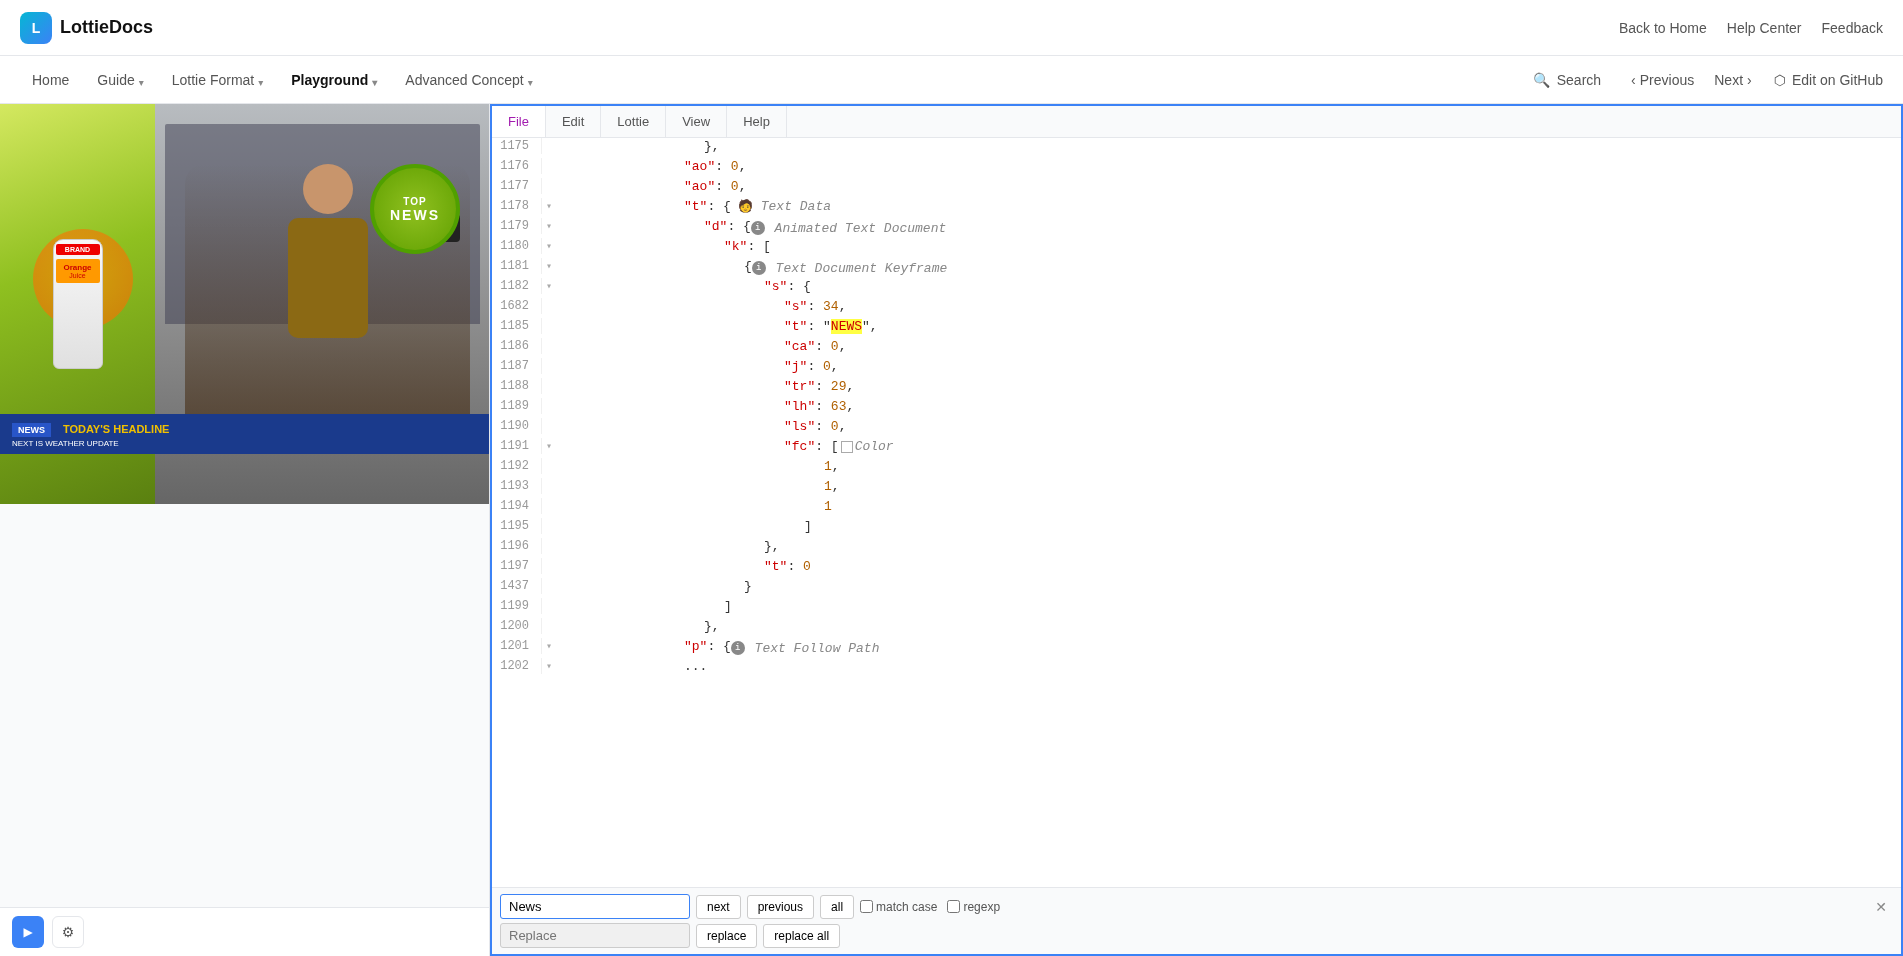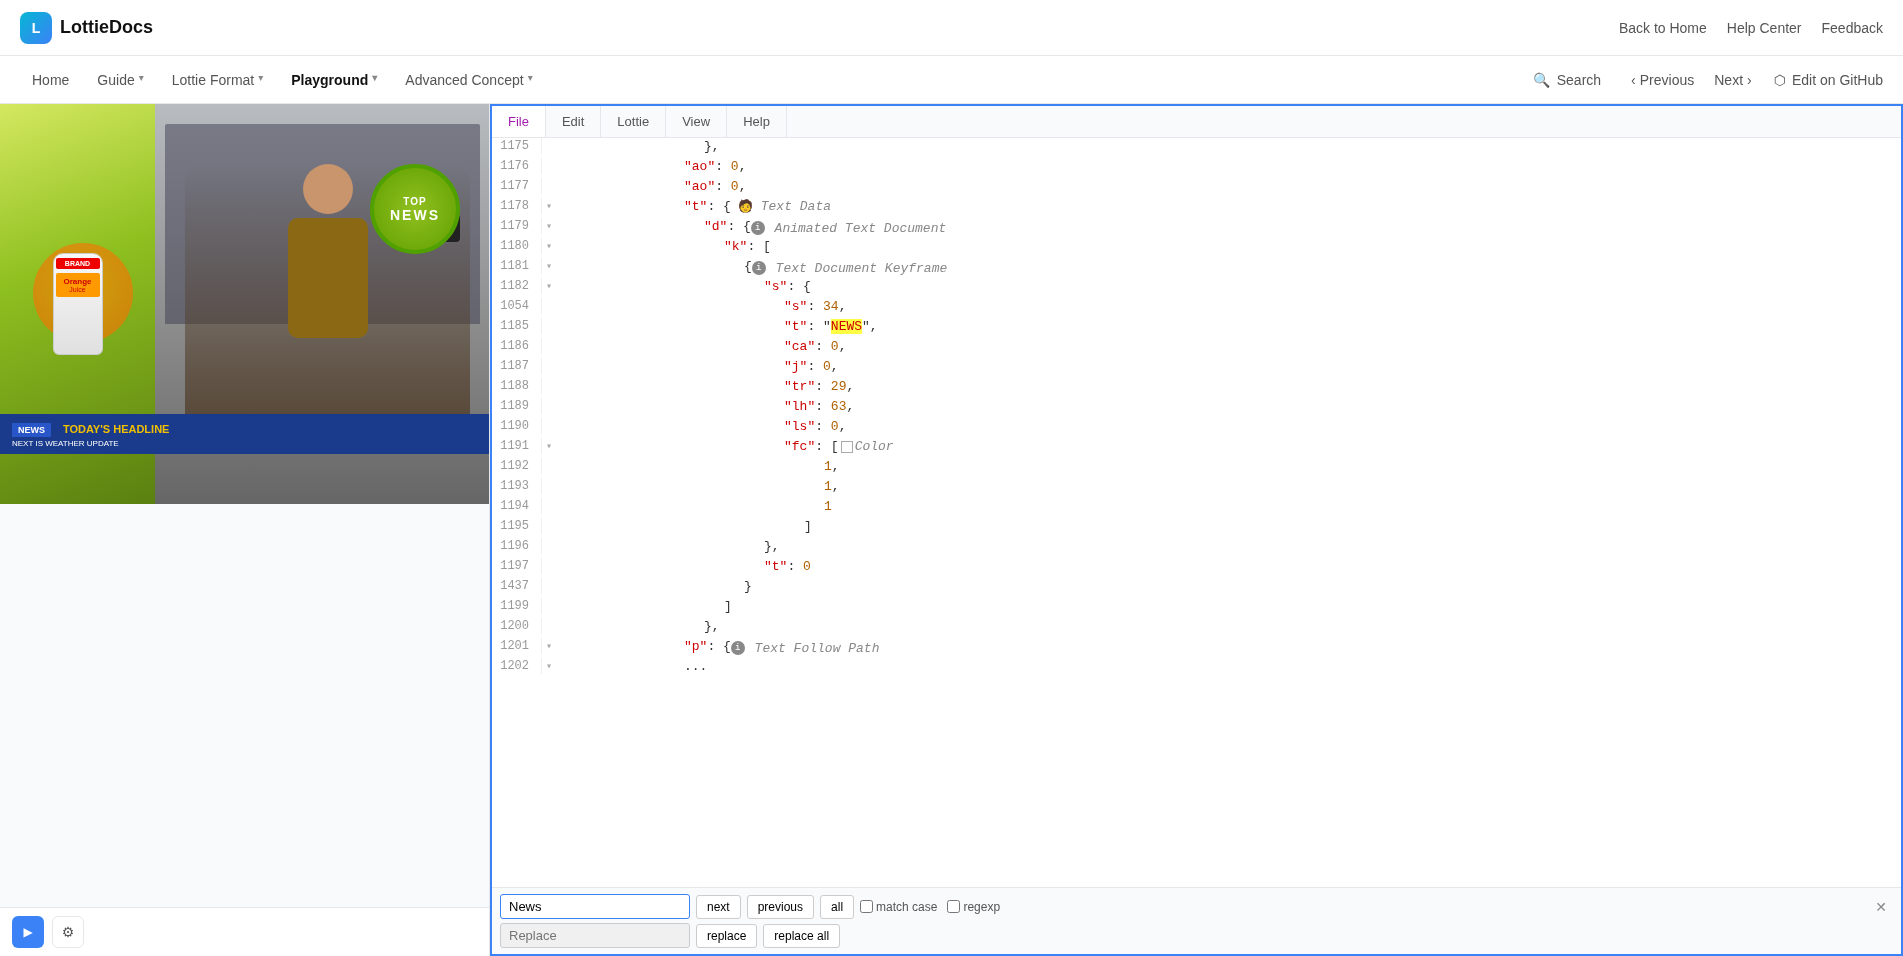--- a/index.html
+++ b/index.html
@@ -16,21 +16,21 @@
     .top-bar-right { display: flex; align-items: center; gap: 20px; font-size: 14px; color: #555; }
     .top-bar-right a { text-decoration: none; color: #555; }
 
     
     .nav-bar {
       display: flex; align-items: center; justify-content: space-between;
       padding: 0 20px; height: 48px; border-bottom: 1px solid #e5e7eb;
       background: #fff;
     }
     .nav-left { display: flex; align-items: center; gap: 4px; }
-    .nav-item { padding: 6px 12px; font-size: 14px; color: #555; cursor: pointer; border-radius: 4px; display: flex; align-items: flex-start; gap: 4px; text-decoration: none; }
+    .nav-item { padding: 6px 12px; font-size: 14px; color: #555; cursor: pointer; border-radius: 4px; display: flex; align-items: flex-end; gap: 4px; text-decoration: none; }
     .nav-item.active { font-weight: 600; color: #111; }
     .nav-item .chevron { font-size: 10px; color: #888; }
     .nav-right { display: flex; align-items: center; gap: 12px; font-size: 14px; color: #555; }
     .nav-right .search-btn { display: flex; align-items: center; gap: 6px; cursor: pointer; padding: 4px 8px; border-radius: 4px; }
     .nav-prev-next { display: flex; align-items: center; gap: 0; }
     .nav-prev-next .prev-btn, .nav-prev-next .next-btn { padding: 4px 10px; cursor: pointer; color: #555; font-size: 14px; display: flex; align-items: center; gap: 4px; }
     .github-btn { display: flex; align-items: center; gap: 6px; cursor: pointer; color: #555; font-size: 14px; }
 
     
     .main-content { display: flex; height: calc(100vh - 104px); overflow: hidden; }
@@ -153,21 +153,21 @@
   <div class="left-panel">
     <div class="animation-preview">
 
       <div class="news-scene">
 
         <div style="position:absolute;left:0;top:0;width:155px;height:100%;background:linear-gradient(160deg,#d4e860 0%,#8fc020 40%,#5a8010 100%);display:flex;align-items:center;justify-content:center;">
           <div style="position:relative;display:flex;align-items:center;justify-content:center;">
 
             <div style="position:absolute;width:100px;height:100px;background:radial-gradient(circle,#ff9000,#ff6000);border-radius:50%;opacity:0.6;top:-10px;left:-20px;"></div>
 
-            <div style="width:50px;height:102px;background:linear-gradient(180deg,#f8f8f8,#e0e0e0);border-radius:10px 10px 6px 6px;position:relative;z-index:2;border:1px solid #ccc;">
+            <div style="width:50px;height:130px;background:linear-gradient(180deg,#f8f8f8,#e0e0e0);border-radius:10px 10px 6px 6px;position:relative;z-index:2;border:1px solid #ccc;">
               <div style="background:#e00;color:white;font-size:7px;font-weight:bold;text-align:center;padding:2px;margin:4px 2px;border-radius:2px;">BRAND</div>
               <div style="background:#f90;padding:4px 2px;margin:0 2px;text-align:center;border-radius:2px;">
                 <div style="color:#c00;font-size:8px;font-weight:bold;">Orange</div>
                 <div style="color:#c00;font-size:7px;">Juice</div>
               </div>
             </div>
           </div>
         </div>
 
         <div style="position:absolute;left:155px;top:0;right:0;bottom:0;">
@@ -259,21 +259,21 @@
           <span class="line-content"><span style="padding-left:180px;"></span><span>{</span><span style="display:inline-flex;align-items:center;"><span class="c-info-icon">i</span><span class="c-info"> Text Document Keyframe</span></span></span>
         </div>
 
         <div class="code-line">
           <span class="line-num">1182</span>
           <span class="fold-icon">▾</span>
           <span class="line-content"><span style="padding-left:200px;"></span><span class="c-key">"s"</span><span>: {</span></span>
         </div>
 
         <div class="code-line">
-          <span class="line-num">1054</span>
+          <span class="line-num">1682</span>
           <span class="fold-icon"></span>
           <span class="line-content"><span style="padding-left:220px;"></span><span class="c-key">"s"</span><span>: </span><span class="c-num">34</span><span>,</span></span>
         </div>
 
 
         <div class="code-line">
           <span class="line-num">1185</span>
           <span class="fold-icon"></span>
           <span class="line-content"><span style="padding-left:220px;"></span><span class="c-key">"t"</span><span>: </span><span>"</span><span class="c-str-highlight">NEWS</span><span>",</span></span>
         </div>

